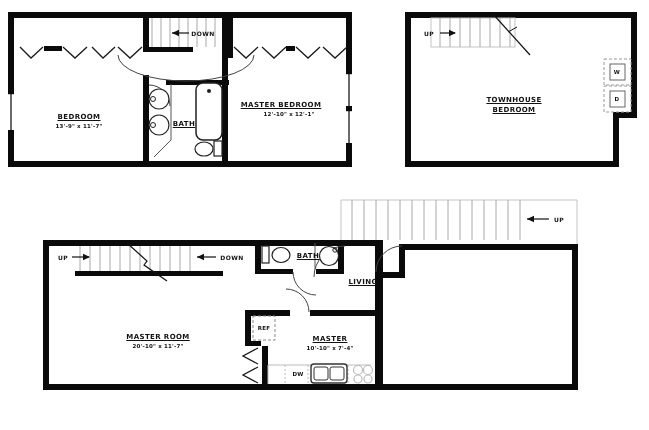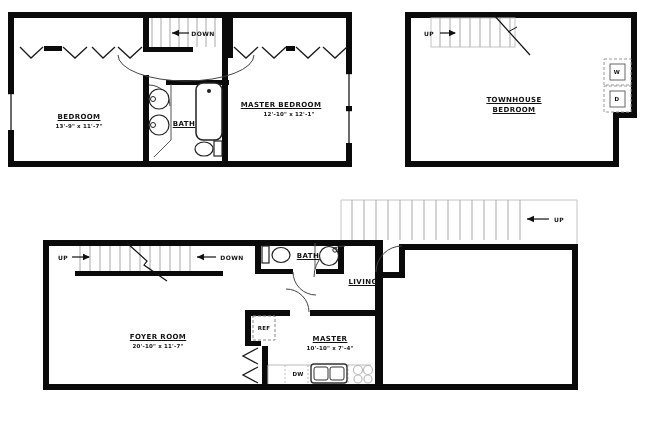--- a/index.html
+++ b/index.html
@@ -261,21 +261,21 @@
 
   <div class="lbl stairtag" style="left:429px;top:33px">UP</div>
   <div class="lbl room" style="left:514px;top:100px">TOWNHOUSE</div>
   <div class="lbl room" style="left:514px;top:110px">BEDROOM</div>
   <div class="lbl tag" style="left:617px;top:72px">W</div>
   <div class="lbl tag" style="left:617px;top:99px">D</div>
 
   <div class="lbl stairtag" style="left:63px;top:257px">UP</div>
   <div class="lbl stairtag" style="left:232px;top:257px">DOWN</div>
   <div class="lbl stairtag" style="left:559px;top:219px">UP</div>
-  <div class="lbl room" style="left:158px;top:337px">FOYER ROOM</div>
+  <div class="lbl room" style="left:158px;top:337px">MASTER ROOM</div>
   <div class="lbl dims" style="left:158px;top:346px">20'-10" x 11'-7"</div>
   <div class="lbl room" style="left:308px;top:256px">BATH</div>
   <div class="lbl room" style="left:363px;top:282px">LIVING</div>
   <div class="lbl room" style="left:330px;top:339px">MASTER</div>
   <div class="lbl dims" style="left:330px;top:348px">10'-10" x 7'-4"</div>
   <div class="lbl tag" style="left:264px;top:328px">REF</div>
   <div class="lbl tag" style="left:298px;top:374px">DW</div>
 
 </div>
 

